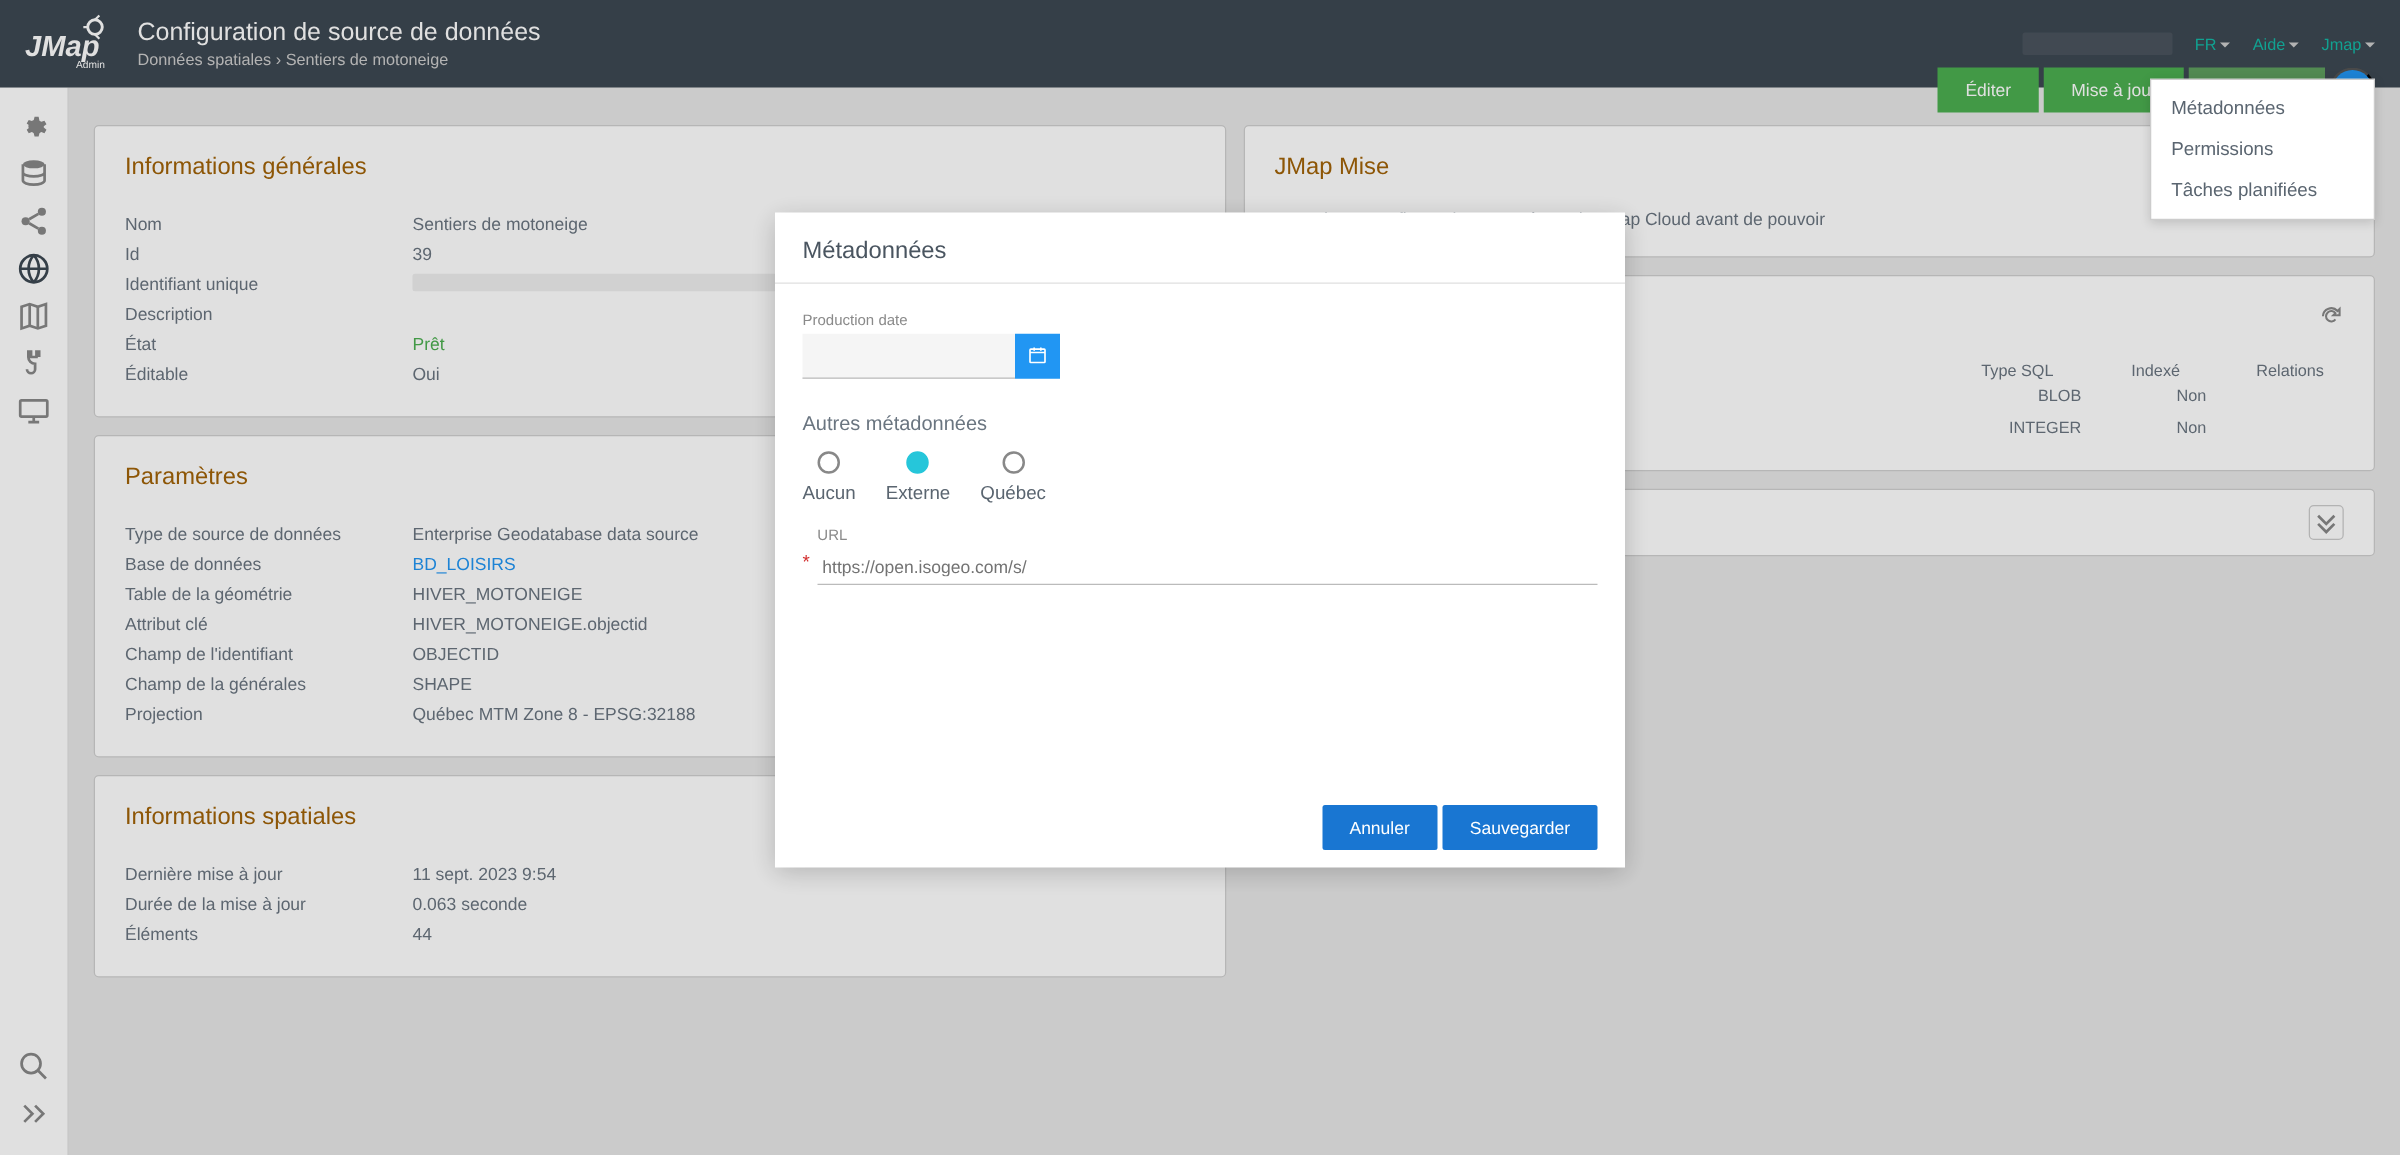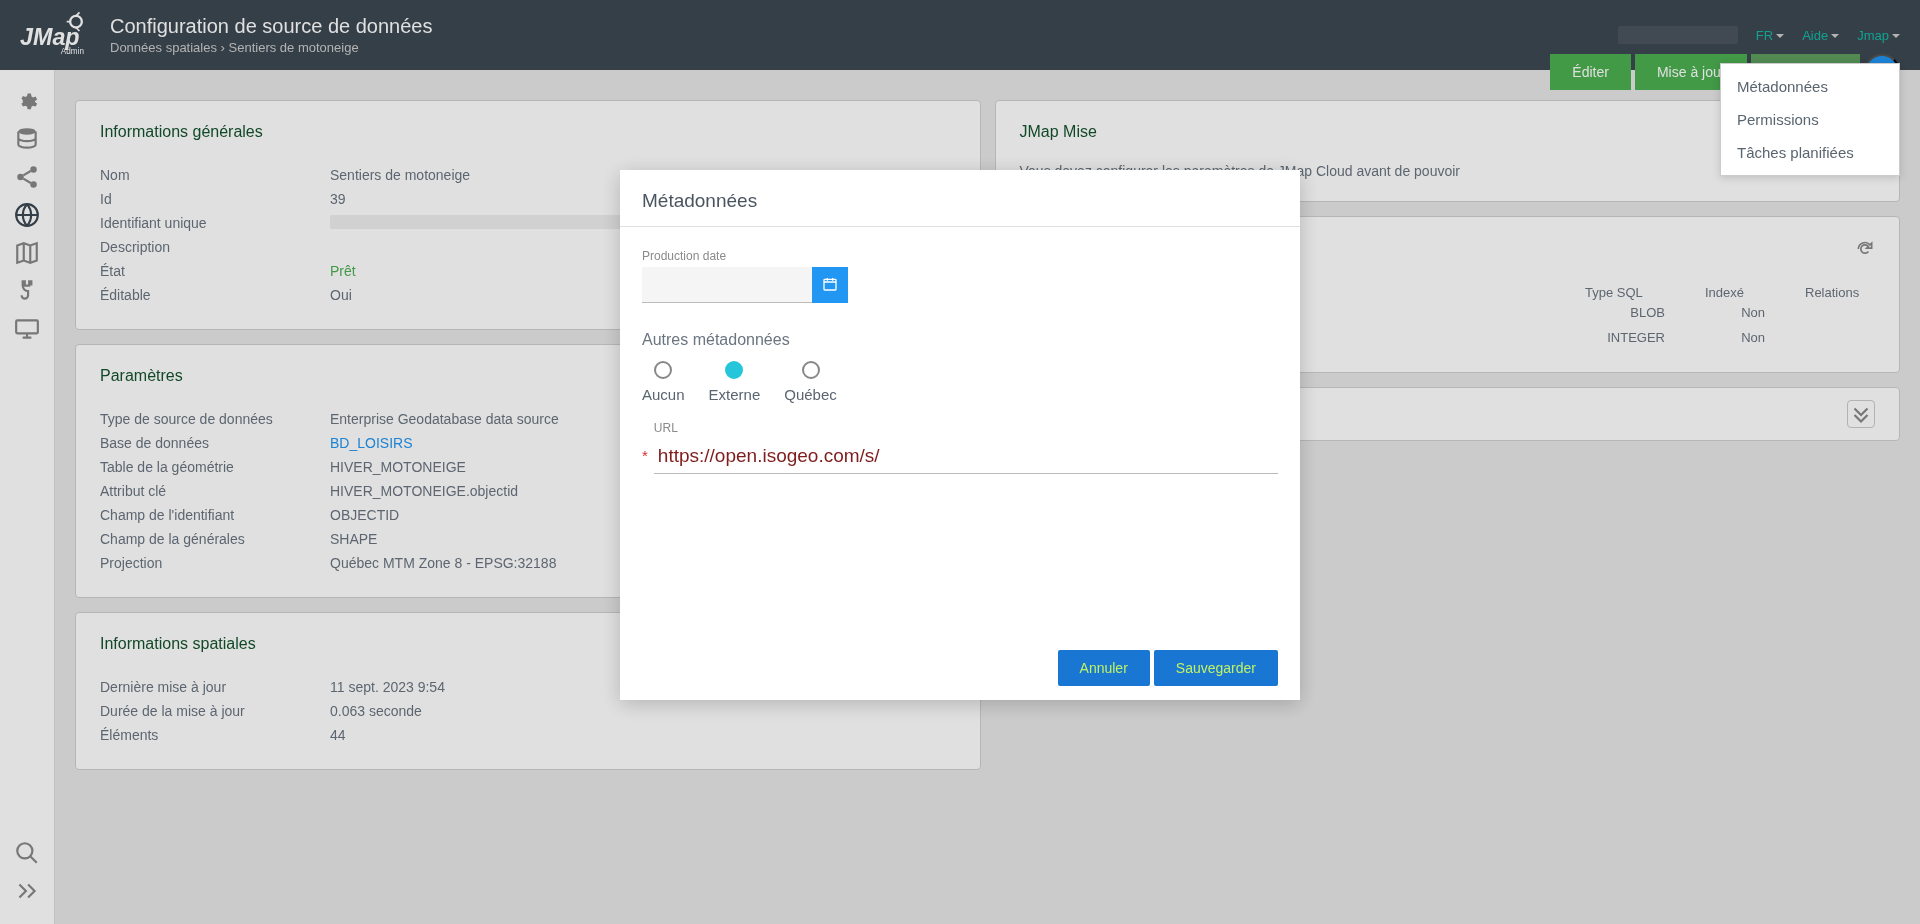--- a/index.html
+++ b/index.html
@@ -33,21 +33,21 @@
 .sidebar { width: 55px; background: #fff; border-right: 1px solid #ddd; display: flex; flex-direction: column; align-items: center; padding-top: 18px; gap: 12px; }
 .sidebar-icon { width: 26px; height: 26px; color: #888; cursor: pointer; display: flex; align-items: center; justify-content: center; }
 .sidebar-icon.active { color: #3d4852; }
 .sidebar-bottom { margin-top: auto; margin-bottom: 20px; display: flex; flex-direction: column; gap: 12px; align-items: center; }
 
 .main { flex: 1; padding: 30px 20px 20px 20px; display: flex; gap: 14px; overflow: hidden; }
 .col-left { flex: 1; display: flex; flex-direction: column; gap: 14px; }
 .col-right { flex: 1; display: flex; flex-direction: column; gap: 14px; }
 
 .panel { background: #fff; border: 1px solid #d0d0d0; border-radius: 4px; padding: 22px 24px; }
-.panel-title { font-size: 16px; font-weight: 400; color: #14532d; margin-bottom: 22px; }
+.panel-title { font-size: 19px; font-weight: 400; color: #a16207; margin-bottom: 22px; }
 .field-row { display: flex; padding: 4px 0; font-size: 14px; }
 .field-label { width: 230px; color: #6a7580; }
 .field-value { color: #6a7580; }
 .field-value.green { color: #4caf50; }
 .field-value.link { color: #2196f3; }
 .field-value.censored { background: #eee; width: 300px; height: 14px; border-radius: 2px; }
 
 .table-headers { display: flex; gap: 50px; font-size: 13px; color: #6a7580; margin-top: 6px; }
 .table-row { display: flex; gap: 50px; font-size: 13px; color: #6a7580; padding: 5px 0; text-align: right; }
 
@@ -68,24 +68,24 @@
 .date-btn { width: 36px; background: #2196f3; color: #fff; border: none; display: flex; align-items: center; justify-content: center; cursor: pointer; }
 
 .radio-group { display: flex; gap: 24px; margin: 10px 0 18px 0; }
 .radio-item { display: flex; align-items: center; gap: 7px; cursor: pointer; font-size: 15px; color: #5a6570; flex-direction: column; }
 .radio-circle { width: 18px; height: 18px; border: 2px solid #888; border-radius: 50%; display: inline-block; }
 .radio-circle.filled { background: #26c6da; border-color: #26c6da; }
 
 .url-row { display: flex; align-items: flex-end; }
 .required-star { color: #d32f2f; margin-right: 6px; margin-bottom: 10px; font-size: 15px; }
 .url-field { flex: 1; }
-.url-input { width: 100%; border: none; border-bottom: 1px solid #bbb; padding: 6px 4px; font-size: 19px; color: #7f1d1d; background: transparent; }
+.url-input { width: 100%; border: none; border-bottom: 1px solid #bbb; padding: 6px 4px; font-size: 14px; color: #737373; background: transparent; }
 
 .modal-footer { padding: 14px 22px; display: flex; justify-content: flex-end; gap: 4px; margin-top: 140px; }
-.btn-primary { background: #1976d2; color: #bef264; border: none; padding: 10px 22px; font-size: 14px; cursor: pointer; border-radius: 2px; }
+.btn-primary { background: #1976d2; color: #ffffff; border: none; padding: 10px 22px; font-size: 14px; cursor: pointer; border-radius: 2px; }
 
 svg { width: 100%; height: 100%; }
 </style>
 </head>
 <body>
 
 <div class="top-header">
   <div class="logo-area">
     <div class="logo-icon">
       <svg viewBox="0 0 60 40">

